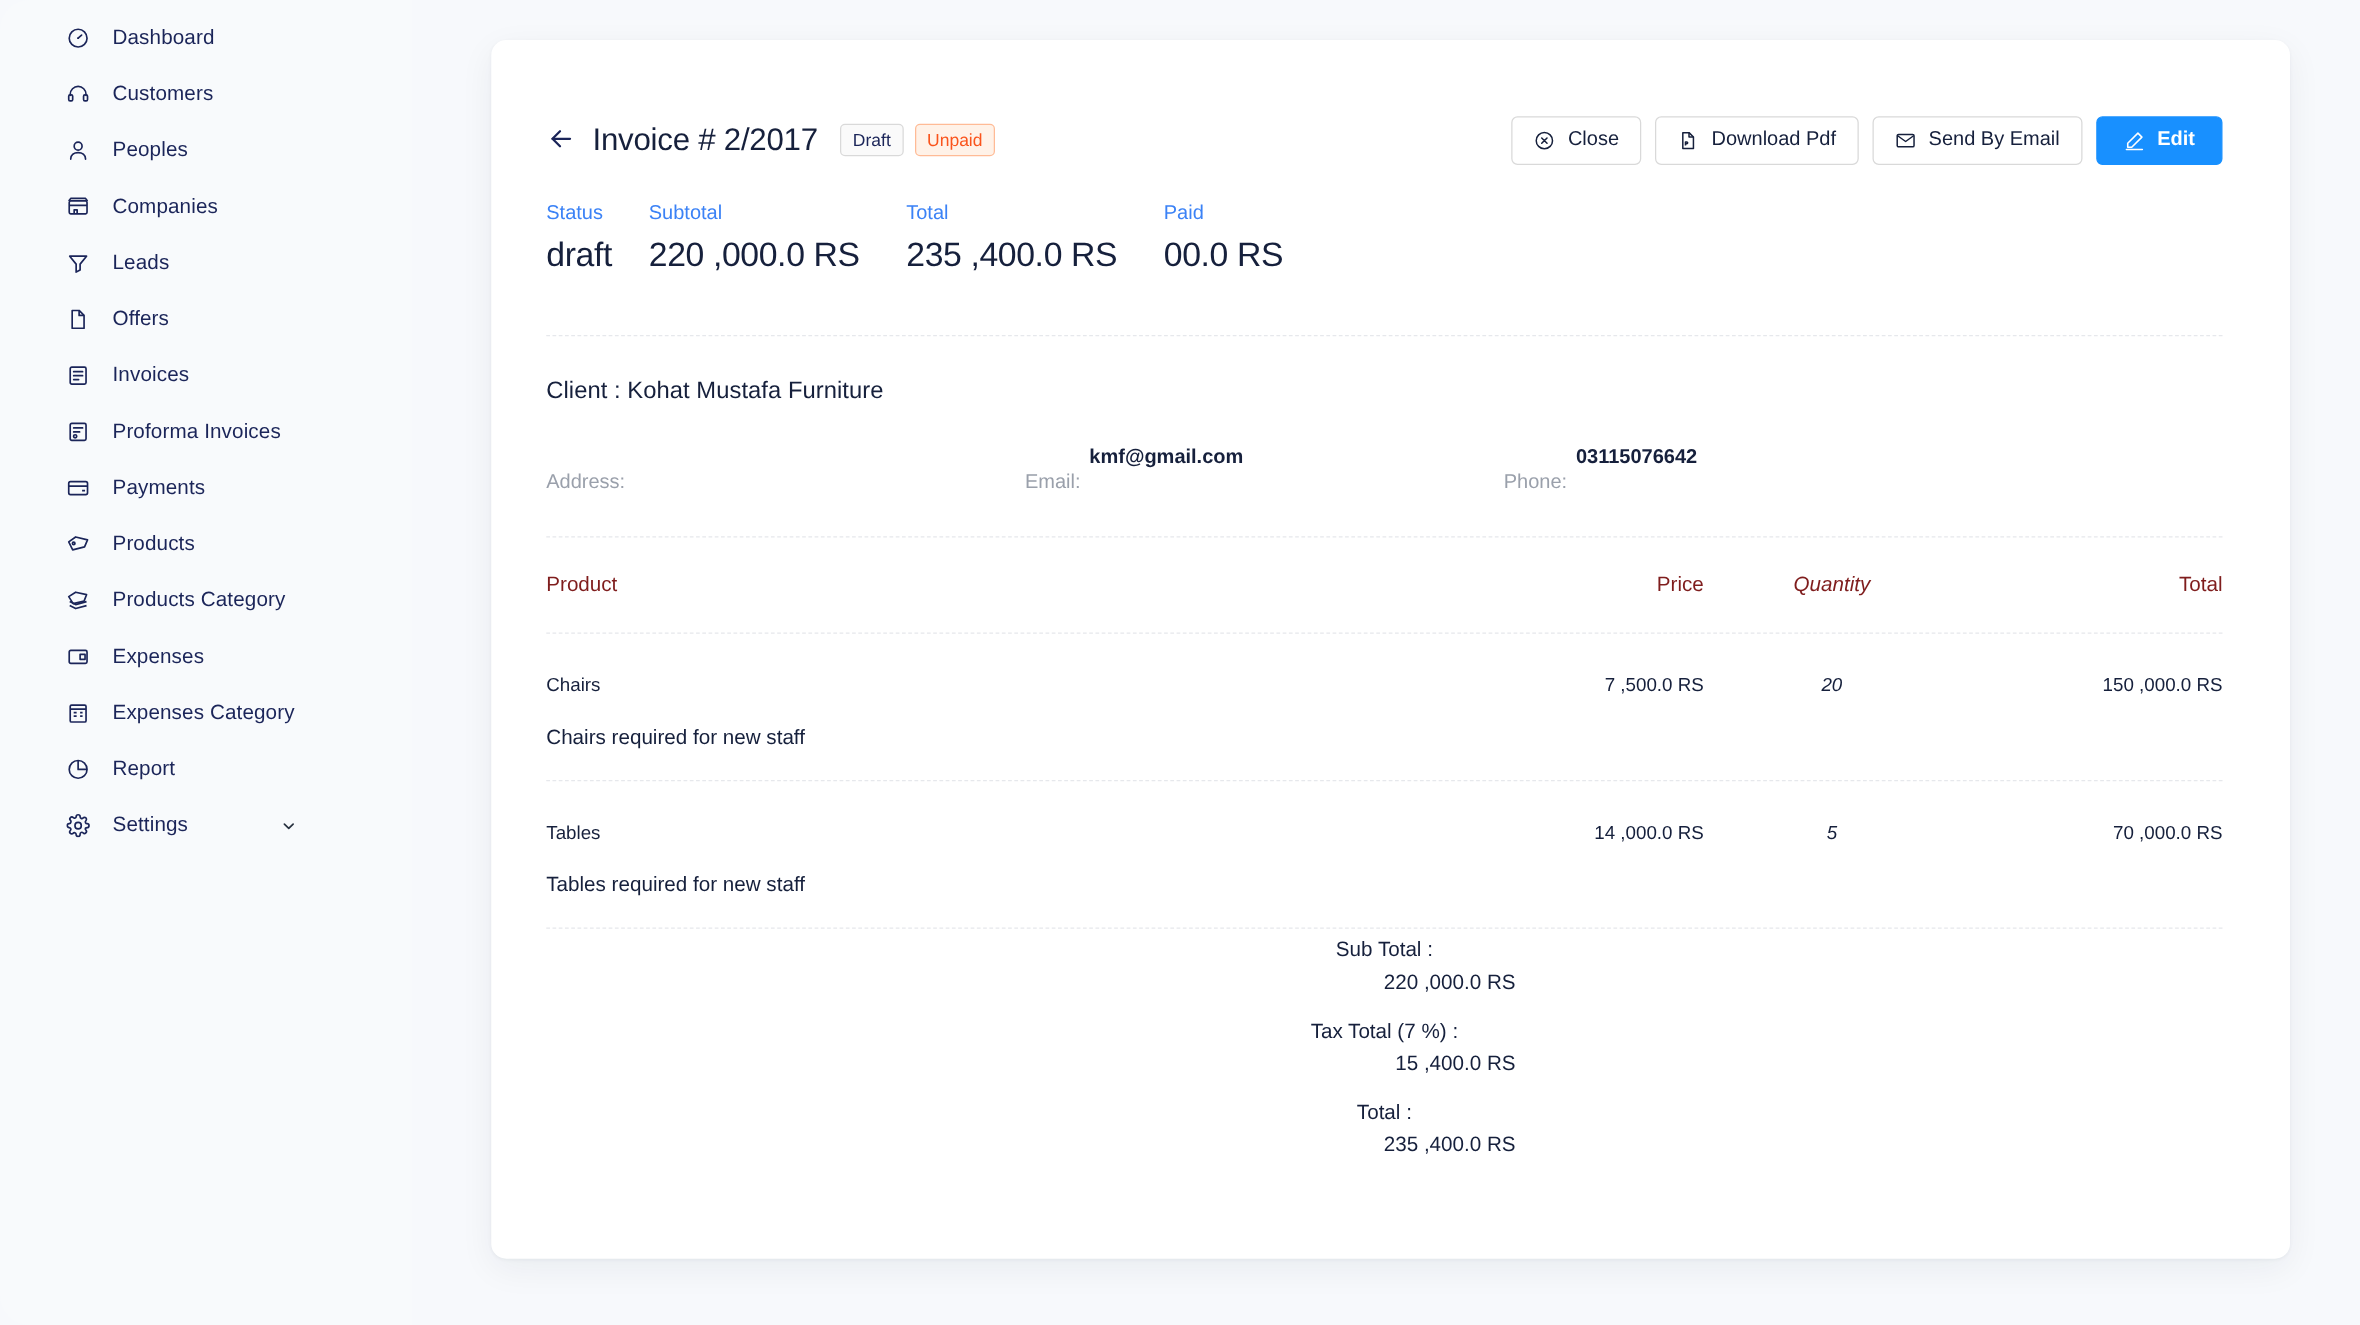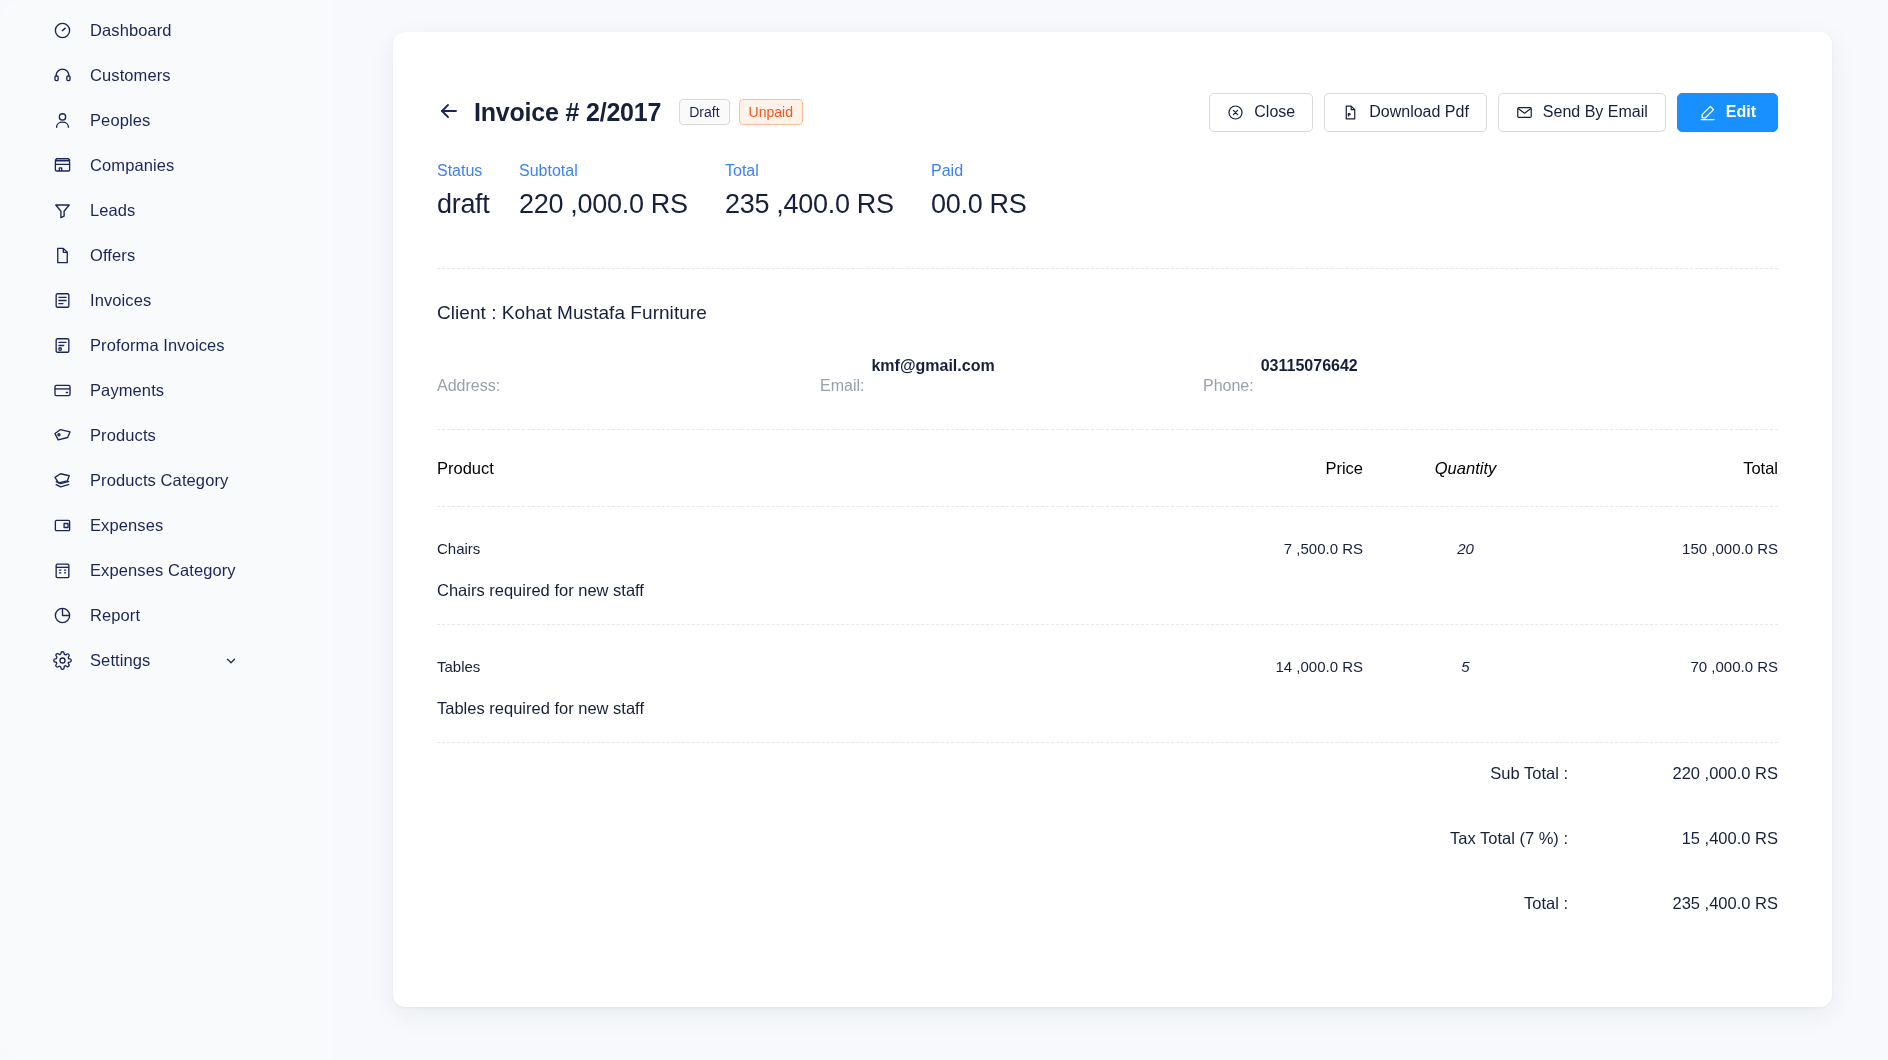--- a/index.html
+++ b/index.html
@@ -88,21 +88,21 @@
     width: 26px; height: 26px;
     color: #1b2559;
     flex: 0 0 26px;
     margin-right: 11px;
     cursor: pointer;
   }
   .back-arrow svg { width: 24px; height: 24px; display: block; }
 
   .inv-title {
     font-size: 25px;
-    font-weight: 700;
+    font-weight: 400;
     color: #16203c;
     letter-spacing: -.2px;
     margin-right: 18px;
     white-space: nowrap;
   }
 
   .badge {
     display: inline-flex;
     align-items: center;
     height: 26px;
@@ -206,21 +206,21 @@
     margin-top: 34px;
   }
 
   
   .tbl { width: 100%; margin-top: 0; }
   .tbl-head {
     display: flex;
     align-items: center;
     height: 76px;
     font-size: 16.5px;
-    color: #000000;
+    color: #7f1d1d;
   }
   .col-product { flex: 1 1 auto; text-align: left; }
   .col-price   { width: 200px; text-align: right; }
   .col-qty     { width: 205px; text-align: center; font-style: italic; }
   .col-total   { width: 210px; text-align: right; }
 
   .tbl-sep { border-top: 1px dashed #e6e8ec; }
 
   .tbl-row {
     padding-top: 33px;
@@ -236,24 +236,25 @@
     font-size: 16.5px;
     color: #16203c;
     margin-top: 24px;
   }
 
   
   .totals { margin-top: 8px; }
   .total-line {
     display: flex;
     align-items: center;
-    justify-content: flex-end;
+    justify-content: space-between;
     height: 45px;
     font-size: 16.5px;
     color: #16203c;
+    flex-direction: column;
   }
   .tl-key { display: inline-block; text-align: right; }
   .tl-val { display: inline-block; width: 210px; text-align: right; }
   .total-gap { height: 20px; }
 </style>
 </head>
 <body>
 
 <div class="app">
 

